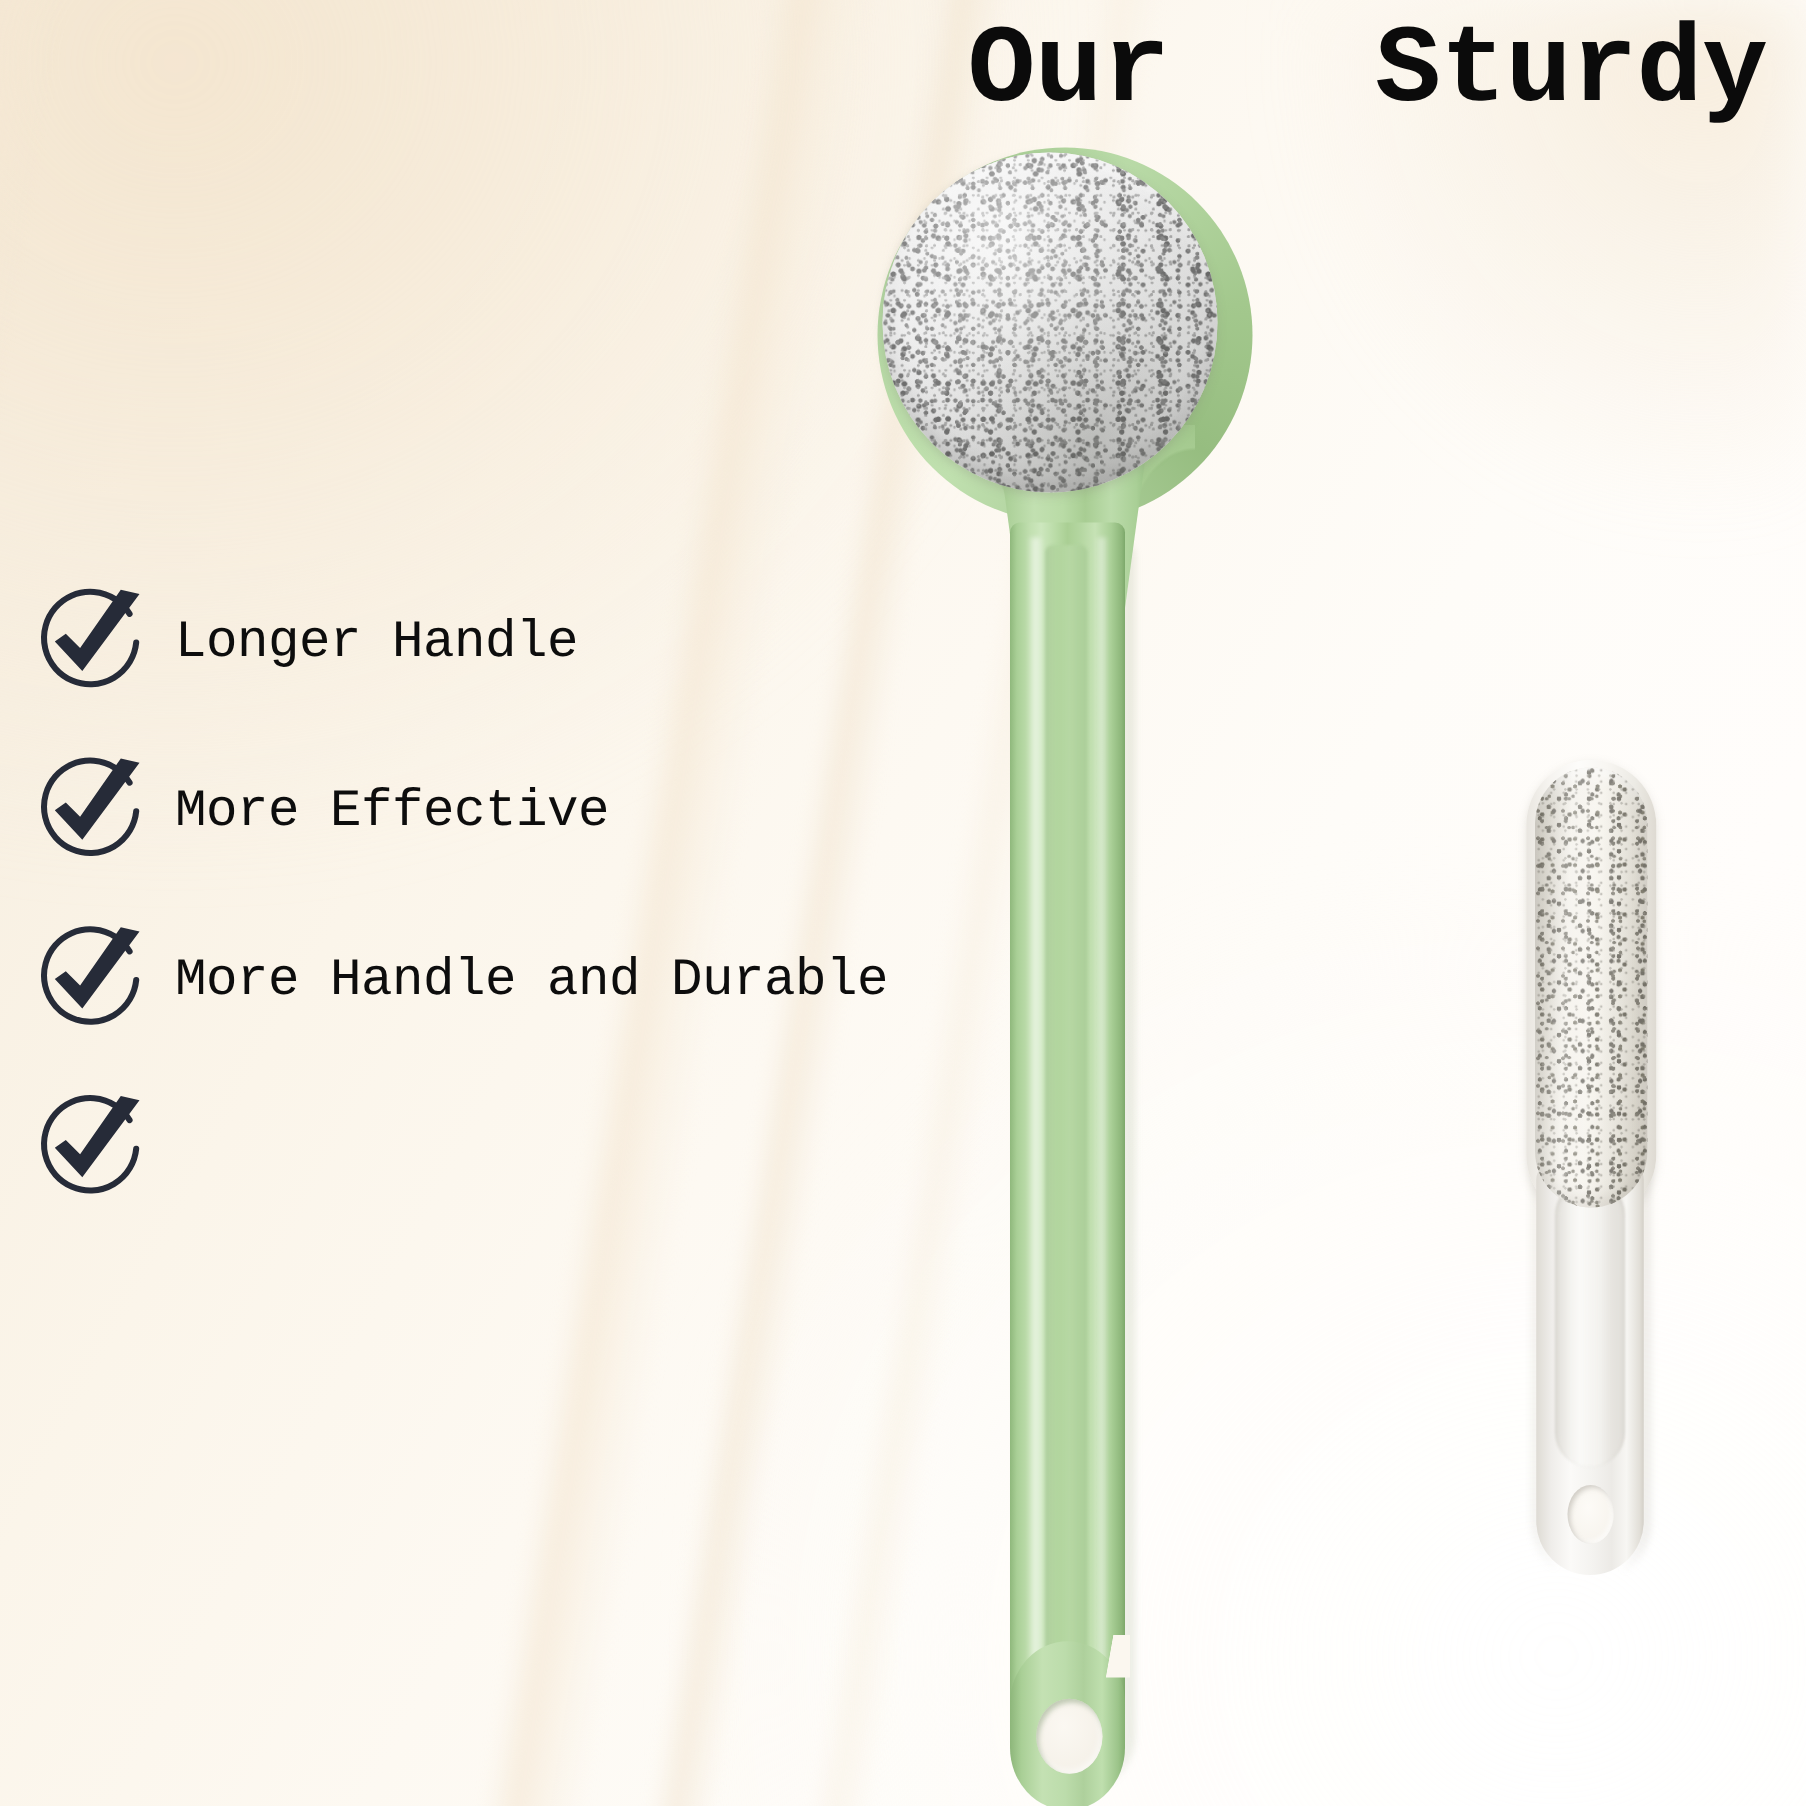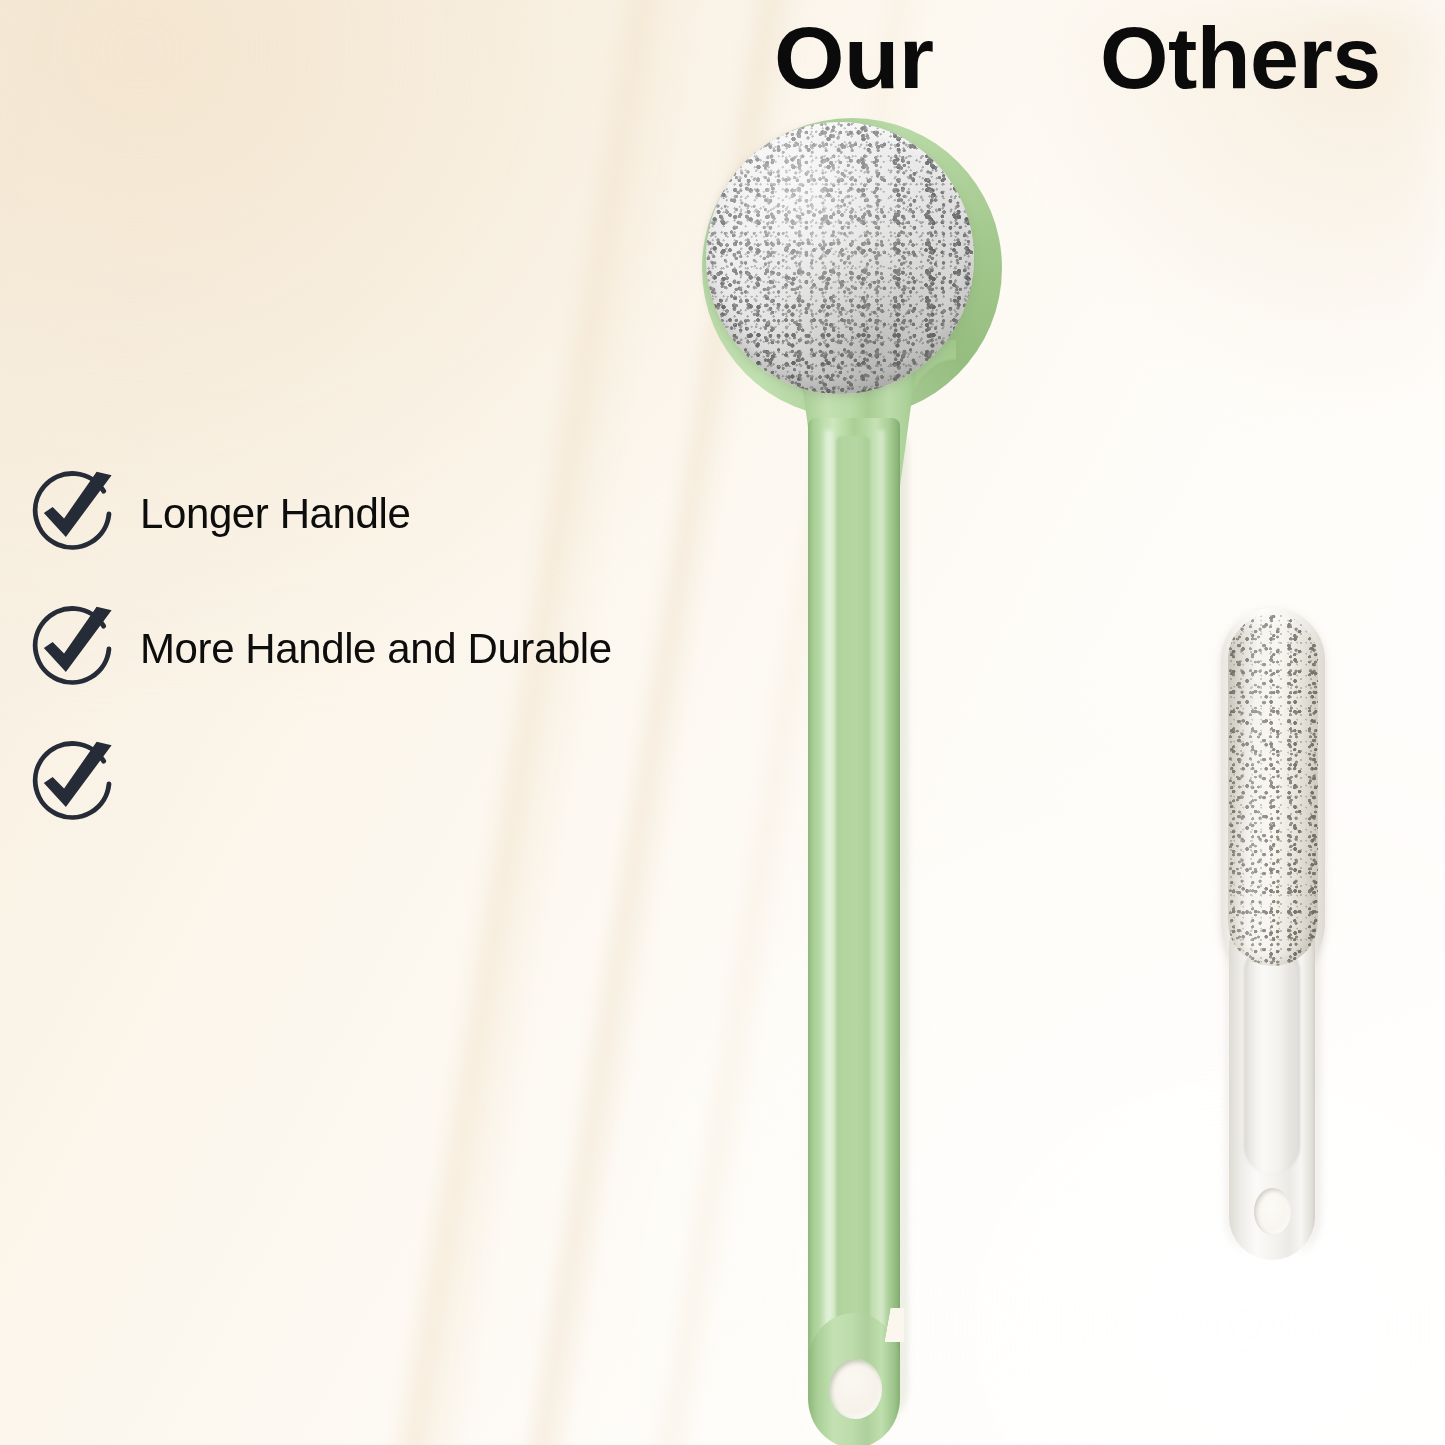--- a/index.html
+++ b/index.html
@@ -5,21 +5,21 @@
   html, body {
     margin: 0;
     padding: 0;
     background: #ffffff;
   }
   #stage {
     position: relative;
     width: 1445px;
     height: 1445px;
     overflow: hidden;
-    font-family: Liberation Sans, sans-serif;
+    font-family: Liberation Mono, monospace;
     background: #ec4899;
   }
 
   
   .bg-base {
     position: absolute;
     inset: 0;
     background:
       linear-gradient(118deg,
         #f6eddd 0%,
@@ -449,34 +449,43 @@
 
 <div id="stage">
 
   <div class="bg-base"></div>
   <div class="bg-glow-tl"></div>
   <div class="bg-glow-br"></div>
   <div class="bg-warm-right"></div>
   <div class="bg-streaks"></div>
 
   <div class="hdr" id="hdr-our">Our</div>
-  <div class="hdr" id="hdr-others">Others</div>
+  <div class="hdr" id="hdr-others">Sturdy</div>
 
   <div id="feature-list">
 
     <div class="feature-row">
       <span class="check-icon">
         <svg viewBox="0 0 100 100" xmlns="http://www.w3.org/2000/svg">
           <path d="M86 24 A42 42 0 1 0 92 50" fill="none" stroke="#262b38" stroke-width="5.5" stroke-linecap="round"></path>
           <path d="M18 49 L43 76 L95 6 L78 2 L41 55 L28 42 Z" fill="#262b38"></path>
         </svg>
       </span>
       <span class="feature-label">Longer Handle</span>
     </div>
 
+    <div class="feature-row">
+      <span class="check-icon">
+        <svg viewBox="0 0 100 100" xmlns="http://www.w3.org/2000/svg">
+          <path d="M86 24 A42 42 0 1 0 92 50" fill="none" stroke="#262b38" stroke-width="5.5" stroke-linecap="round"></path>
+          <path d="M18 49 L43 76 L95 6 L78 2 L41 55 L28 42 Z" fill="#262b38"></path>
+        </svg>
+      </span>
+      <span class="feature-label">More Effective</span>
+    </div>
 
     <div class="feature-row">
       <span class="check-icon">
         <svg viewBox="0 0 100 100" xmlns="http://www.w3.org/2000/svg">
           <path d="M86 24 A42 42 0 1 0 92 50" fill="none" stroke="#262b38" stroke-width="5.5" stroke-linecap="round"></path>
           <path d="M18 49 L43 76 L95 6 L78 2 L41 55 L28 42 Z" fill="#262b38"></path>
         </svg>
       </span>
       <span class="feature-label">More Handle and Durable</span>
     </div>

